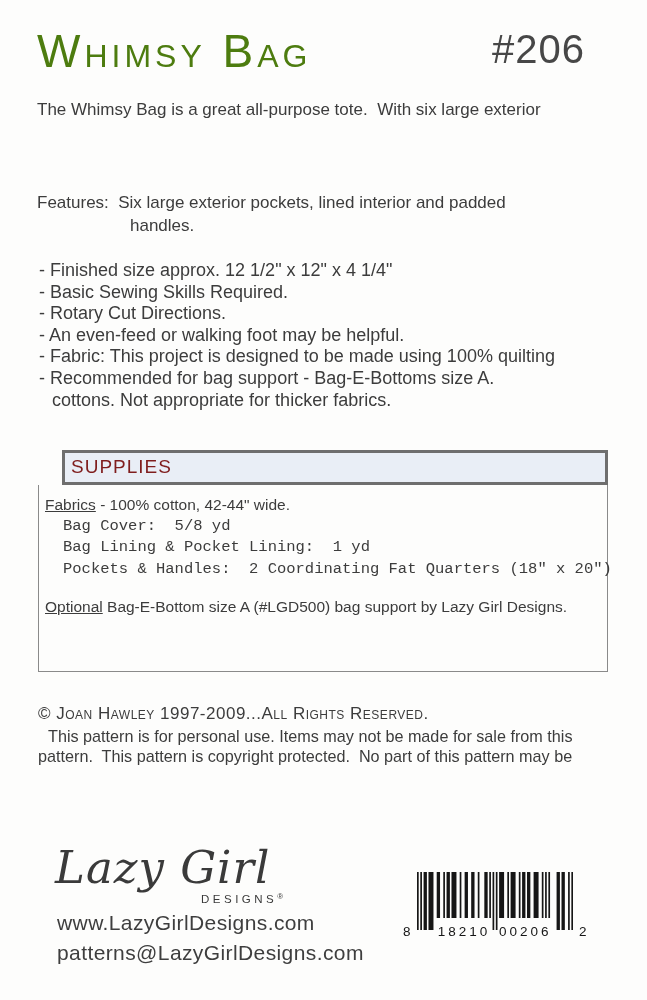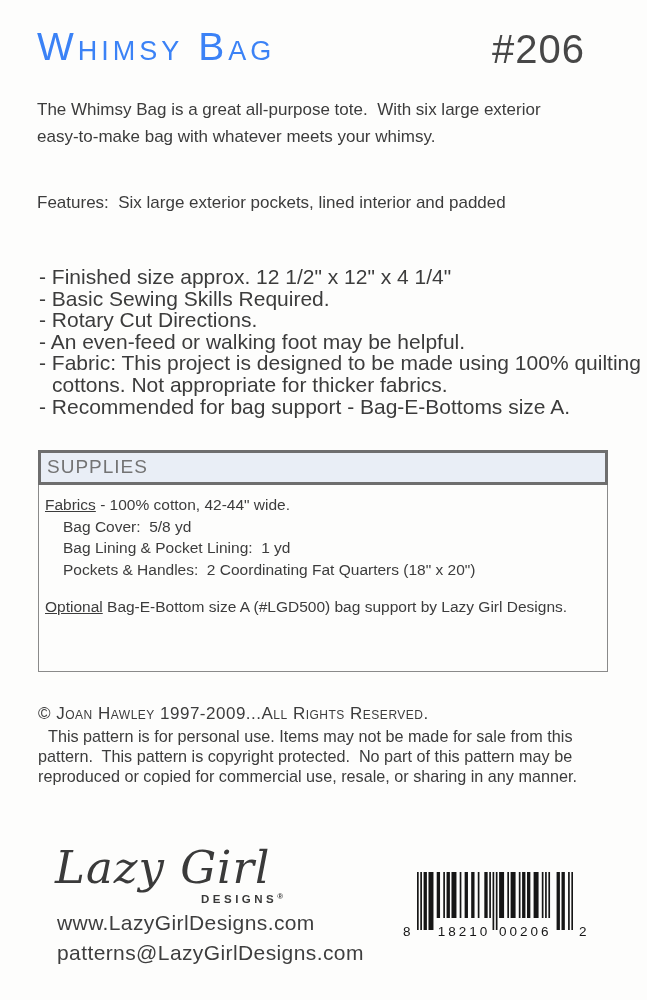--- a/index.html
+++ b/index.html
@@ -5,48 +5,48 @@
   html,body{margin:0;padding:0;}
   body{
     width:647px;height:1000px;position:relative;overflow:hidden;
     background:#fdfdfc;color:#3c3c3c;
     font-family:"Liberation Sans",sans-serif;
   }
   .line{white-space:pre;}
 
   
   .title-row{position:absolute;left:37px;top:26px;right:62px;display:flex;justify-content:space-between;align-items:flex-start;}
-  .title{font-variant:small-caps;font-size:39px;letter-spacing:4px;color:#3b82f6;line-height:1.1;}
+  .title{font-variant:small-caps;font-size:46px;letter-spacing:4px;color:#4d7c0f;line-height:1.1;}
   .pattern-num{font-size:40px;color:#474747;letter-spacing:1px;line-height:1.15;}
 
   
   .intro{position:absolute;left:37px;top:97px;font-size:17px;line-height:26.5px;}
   .features{position:absolute;left:37px;top:191px;font-size:17px;line-height:23px;}
   .features .indent{padding-left:93px;}
-  .bullets{position:absolute;left:39px;top:266px;font-size:21px;line-height:21.6px;}
+  .bullets{position:absolute;left:39px;top:260px;font-size:18px;line-height:21.6px;}
   .bullets .indent{padding-left:13px;}
 
   
   .supplies{position:absolute;left:38px;top:450px;width:570px;}
-  .supplies-header{box-sizing:border-box;border:3px solid #6e6e6e;background:#e9eef6;font-size:19px;letter-spacing:1px;padding:3px 6px 4px;color:#737373;}
+  .supplies-header{box-sizing:border-box;border:3px solid #6e6e6e;background:#e9eef6;font-size:19px;letter-spacing:1px;padding:3px 6px 4px;color:#7f1d1d;margin-left:24px;}
   .supplies-body{box-sizing:border-box;border:1px solid #8a8a8a;border-top:none;height:187px;padding:9px 6px 10px;font-size:15.5px;line-height:21.5px;}
-  .sup-indent{padding-left:18px;}
+  .sup-indent{padding-left:18px;font-family:Liberation Mono, monospace;}
   .underline{text-decoration:underline;}
   .mt1{margin-top:11px;}
   .mt2{margin-top:16px;}
 
   
   .copyright{position:absolute;left:38px;top:704px;font-size:16.2px;line-height:20px;}
   .copyright-head{font-variant:small-caps;letter-spacing:.5px;font-size:17px;margin-bottom:2px;}
   .copyright .first{text-indent:10px;}
 
   
   .footer-logo{position:absolute;left:55px;top:845px;width:240px;height:62px;}
   .logo-script{font-family:"DejaVu Serif",serif;font-style:italic;font-size:45px;color:#3a3a3a;letter-spacing:1px;line-height:1;}
-  .logo-sub{position:absolute;left:146px;top:47px;font-size:11.5px;letter-spacing:3.5px;color:#3a3a3a;font-weight:bold;}
+  .logo-sub{position:absolute;left:146px;top:47px;font-size:11.5px;letter-spacing:3.5px;color:#3a3a3a;font-weight:normal;}
   .logo-reg{font-size:8px;vertical-align:4px;letter-spacing:0;}
   .contact{position:absolute;left:57px;font-size:21px;letter-spacing:.4px;color:#3e3e3e;}
   .website{top:911px;}
   .email{top:941px;}
 
   
   .barcode{position:absolute;left:417px;top:872px;width:156px;height:76px;}
   .barcode svg{position:absolute;left:0;top:0;}
   .barcode-digit{position:absolute;top:52px;font-size:13.5px;color:#161616;letter-spacing:3px;}
   .bd-lead{left:-14px;letter-spacing:0;}
@@ -57,53 +57,52 @@
 </head>
 <body>
 
 <div class="title-row">
   <div class="title">Whimsy Bag</div>
   <div class="pattern-num">#206</div>
 </div>
 
 <div class="intro">
   <div class="line">The Whimsy Bag is a great all-purpose tote.  With six large exterior</div>
-  <div class="line">easy-to-make bag with whatever meets your whimsy.</div>
 </div>
 
 <div class="features">
   <div class="line">Features:  Six large exterior pockets, lined interior and padded</div>
+  <div class="line indent">handles.</div>
 </div>
 
 <div class="bullets">
   <div class="line">- Finished size approx. 12 1/2" x 12" x 4 1/4"</div>
   <div class="line">- Basic Sewing Skills Required.</div>
   <div class="line">- Rotary Cut Directions.</div>
   <div class="line">- An even-feed or walking foot may be helpful.</div>
   <div class="line">- Fabric: This project is designed to be made using 100% quilting</div>
+  <div class="line">- Recommended for bag support - Bag-E-Bottoms size A.</div>
   <div class="line indent">cottons. Not appropriate for thicker fabrics.</div>
-  <div class="line">- Recommended for bag support - Bag-E-Bottoms size A.</div>
 </div>
 
 <div class="supplies">
   <div class="supplies-header">SUPPLIES</div>
   <div class="supplies-body">
     <div class="line"><span class="underline">Fabrics</span><span> - 100% cotton, 42-44" wide.</span></div>
     <div class="line sup-indent">Bag Cover:  5/8 yd</div>
     <div class="line sup-indent">Bag Lining &amp; Pocket Lining:  1 yd</div>
     <div class="line sup-indent">Pockets &amp; Handles:  2 Coordinating Fat Quarters (18" x 20")</div>
     <div class="line mt2"><span class="underline">Optional</span><span> Bag-E-Bottom size A (#LGD500) bag support by Lazy Girl Designs.</span></div>
   </div>
 </div>
 
 <div class="copyright">
   <div class="copyright-head line">© Joan Hawley 1997-2009...All Rights Reserved.</div>
   <div class="line first">This pattern is for personal use. Items may not be made for sale from this</div>
   <div class="line">pattern.  This pattern is copyright protected.  No part of this pattern may be</div>
-  <div class="line">reproduced or copied for commercial use, resale, or sharing in any manner.</div>
 </div>
 
 <div class="footer-logo">
   <div class="logo-script">Lazy Girl</div>
   <div class="logo-sub"><span>DESIGNS</span><span class="logo-reg">®</span></div>
 </div>
 
 <div class="contact website">www.LazyGirlDesigns.com</div>
 <div class="contact email">patterns@LazyGirlDesigns.com</div>
 

